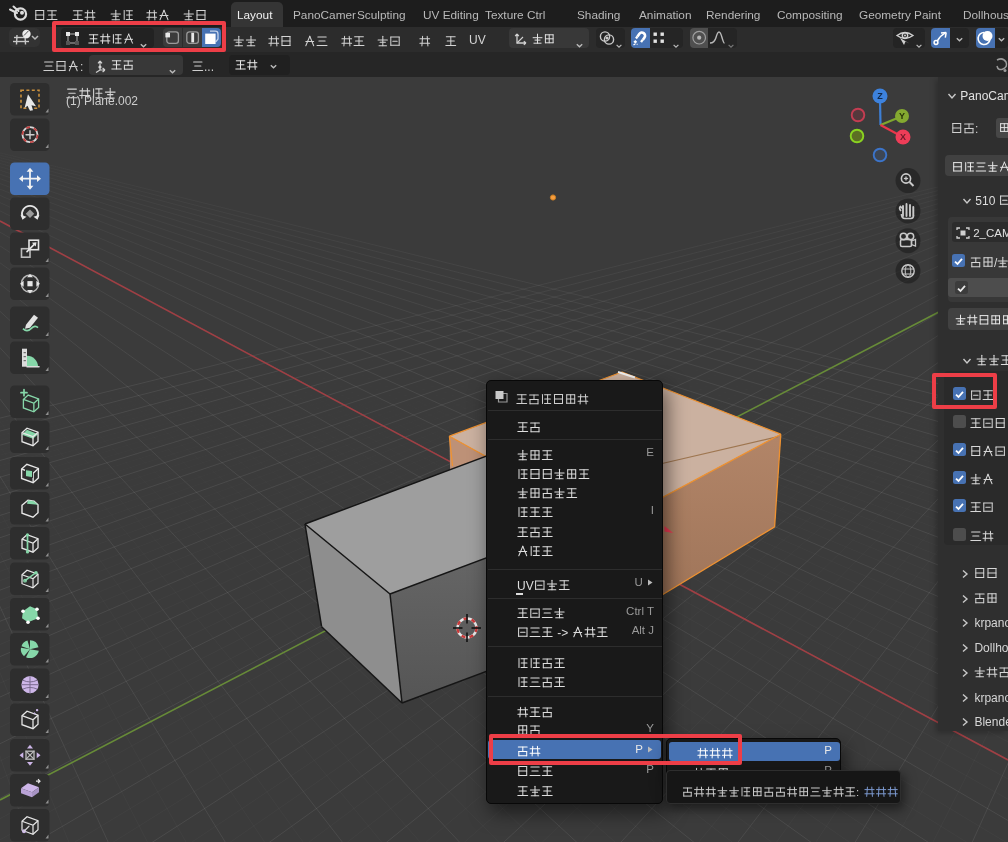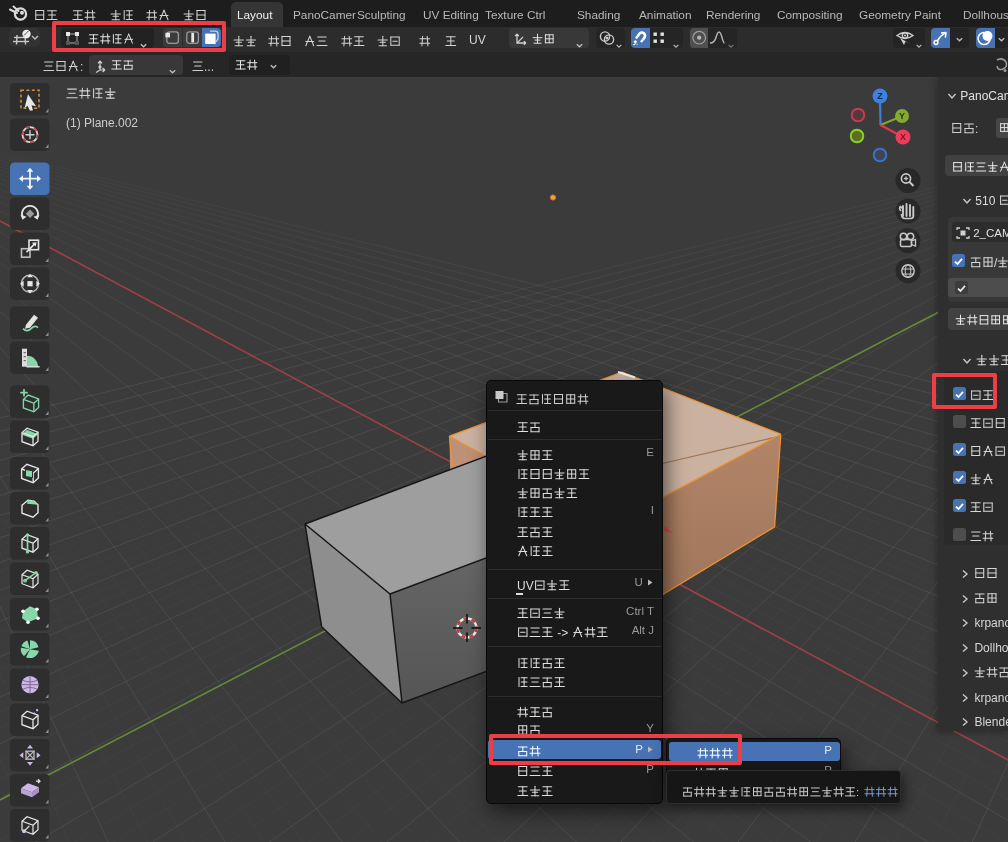--- a/index.html
+++ b/index.html
@@ -485,21 +485,21 @@
         <line x1="29.7" y1="2.9" x2="36.1" y2="2.9"></line>
         <line x1="29.9" y1="7.2" x2="35.9" y2="7.2"></line>
         <line x1="29.7" y1="11.8" x2="36.1" y2="11.8"></line>
         <line x1="32.9" y1="2.9" x2="32.9" y2="11.8"></line>
         <line x1="44.2" y1="2.2" x2="44.2" y2="12.1"></line>
         <line x1="39.4" y1="6.1" x2="49.1" y2="6.1"></line>
         <line x1="40.3" y1="12.1" x2="48.2" y2="12.1"></line>
         <line x1="41.5" y1="8.6" x2="47.0" y2="8.6"></line>
       </g>
     </svg></div>
-<div class="abs" style="left:66px;top:116px;color:#cdcdcd;font-size:12px">(1) Plane.002</div>
+<div class="abs" style="left:66px;top:94px;color:#cdcdcd;font-size:12px">(1) Plane.002</div>
 <div class="abs" style="left:938px;top:77px;width:70px;height:654px;background:#2f2f2f;box-shadow:-2px 2px 6px rgba(0,0,0,0.25)">
     <div class="abs" style="left:0;top:9px;width:70px;white-space:nowrap"><span style="margin-left:9px"><svg width="10" height="10" viewBox="0 0 10 10" style="vertical-align:-1px">
           <path d="M1.5 3 L5 7 L8.5 3" fill="none" stroke="#c9c9c9" stroke-width="1.4"></path>
         </svg></span><span style="color:#e2e2e2;font-size:12px"> PanoCamer</span></div>
     <div class="abs" style="left:0;top:42px;width:70px;white-space:nowrap"><span style="margin-left:13px"><svg style="vertical-align:-3px" width="24" height="15" viewBox="0 0 24 15">
           <g stroke="#d0d0d0" stroke-width="1.02" stroke-linecap="round">
             <line x1="1.8" y1="2.6" x2="9.7" y2="2.6"></line>
             <line x1="1.8" y1="7.0" x2="9.7" y2="7.0"></line>
             <line x1="1.8" y1="11.4" x2="9.7" y2="11.4"></line>
             <line x1="1.8" y1="2.6" x2="1.8" y2="11.4"></line>

